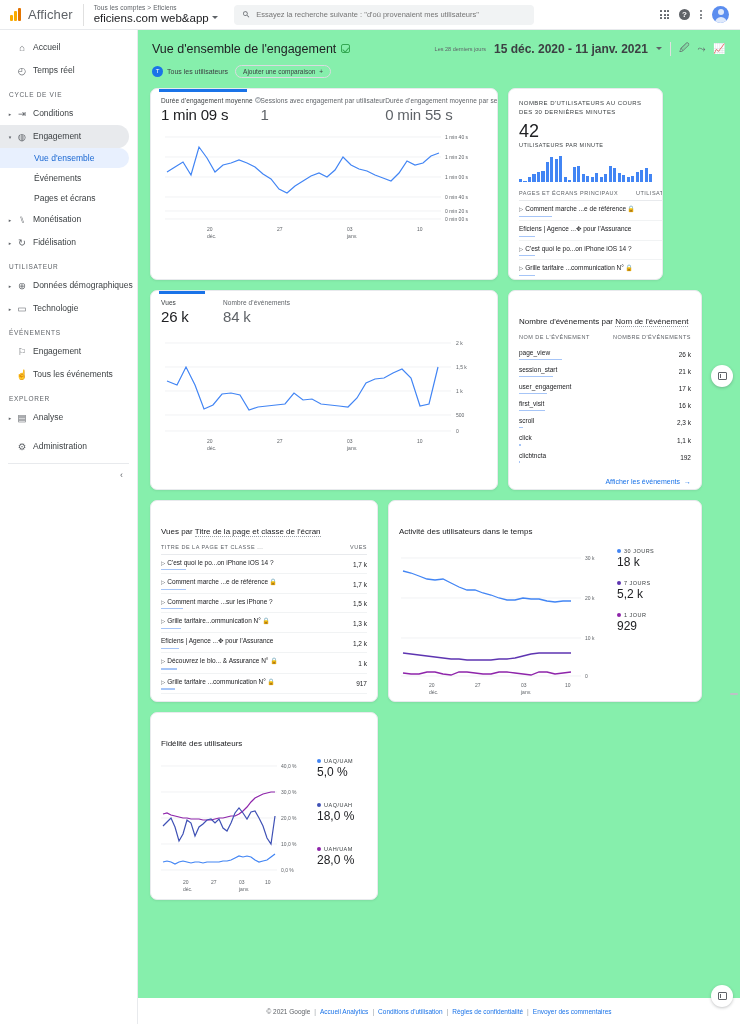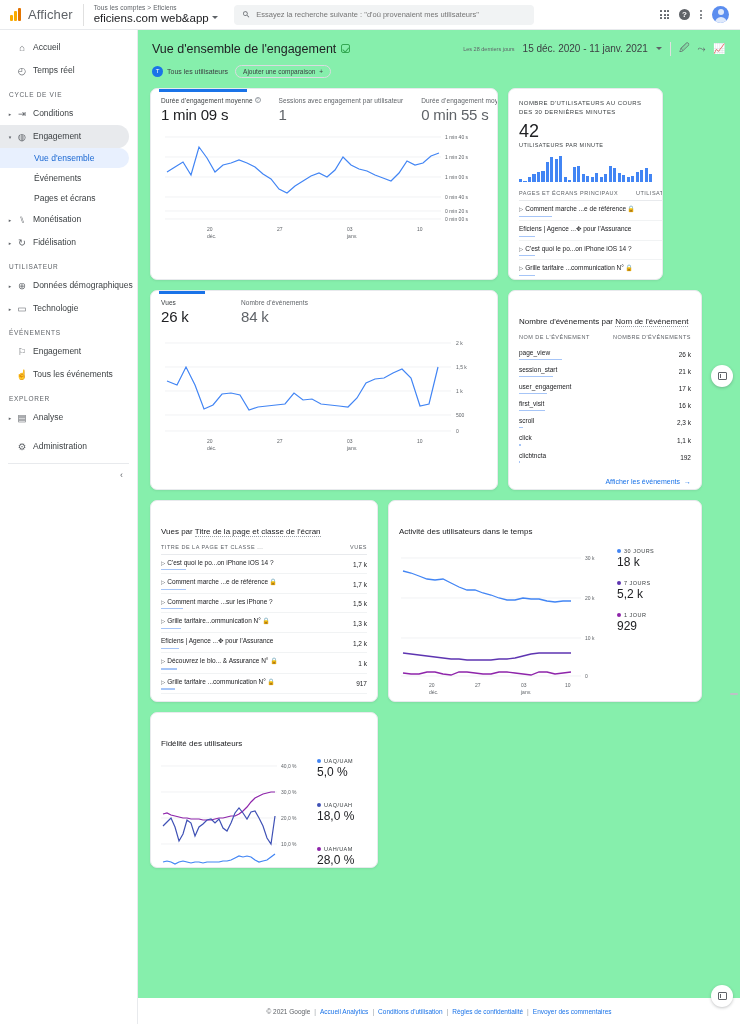--- a/index.html
+++ b/index.html
@@ -89,21 +89,21 @@
   .page-head { padding: 10px 14px 0 14px; display: flex; align-items: center; }
   .page-title { font-size: 12.5px; color: #202124; font-weight: normal; }
   .title-badge {
     display:inline-block; width:9px; height:9px; border:1.2px solid #34a853; border-radius:2px;
     margin-left:5px; position: relative;
   }
   .title-badge::after{ content:''; position:absolute; left:2px; top:1.5px; width:2.5px; height:4.5px;
     border:solid #34a853; border-width:0 1.2px 1.2px 0; transform: rotate(40deg); }
   .head-right { margin-left:auto; display:flex; align-items:center; gap:8px; }
   .date-pre { font-size: 5.5px; color: #5f6368; }
-  .date-range { font-size: 10px; color: #3c4043; }
+  .date-range { font-size: 12px; color: #3c4043; font-weight: bold; }
   .head-sep { width:1px; height:14px; background:#e0e0e0; }
   .hicon { font-size: 10px; color: #5f6368; cursor: pointer; }
 
   .chips { padding: 8px 14px 0 14px; display: flex; align-items: center; gap: 7px; }
   .chip-user {
     display:flex; align-items:center; gap:4px; font-size:7px; color:#3c4043;
   }
   .chip-dot { width:11px; height:11px; border-radius:50%; background:#1a73e8; color:#fff;
     font-size:6px; line-height:11px; text-align:center; }
   .chip-add {
@@ -117,21 +117,21 @@
   .card {
     background: #fff; border: 1px solid #e8eaed; border-radius: 7px;
     box-shadow: 0 1px 2px rgba(60,64,67,.10);
     position: relative; overflow: hidden;
   }
   .card-tab { position:absolute; top:0; left:8px; width:88px; height:2.5px; background:#1a73e8; }
   .card-pad { padding: 10px 10px 8px 10px; }
   .card-title { font-size: 8px; color: #202124; margin-top: 16px; }
   .card-title u { text-decoration: none; border-bottom: 1px dotted #9aa0a6; }
 
-  .metric-row { display:flex; gap:18px; padding: 8px 10px 0 10px; }
+  .metric-row { display:flex; gap:0; padding: 8px 10px 0 10px; }
   .metric { flex: 1; }
   .metric .mlabel { font-size: 6.5px; color: #3c4043; letter-spacing: .1px; white-space: nowrap; }
   .metric .mvalue { font-size: 15px; color: #202124; margin-top: 2px; letter-spacing: -.2px; }
   .metric.dim .mlabel { color: #5f6368; }
   .metric.dim .mvalue { color: #5f6368; }
   .qmark { display:inline-block; width:6px; height:6px; border:.7px solid #9aa0a6; border-radius:50%;
     font-size:4.5px; line-height:5.5px; text-align:center; color:#9aa0a6; vertical-align: 1px; }
 
   .chart-area { position: relative; }
   svg { display: block; }
@@ -665,21 +665,21 @@
                   <span>1 JOUR</span>
                 </div>
               <div class="lg-val">929</div>
             </div>
           </div>
         </div>
       </div>
     </div>
 
     <div class="row">
-      <div class="card" style="width:228px;height:156px">
+      <div class="card" style="width:228px;height:188px">
         <div class="card-pad" style="padding-bottom:0">
           <div class="card-title">Fidélité des utilisateurs</div>
         </div>
         <div style="display:flex">
           <div class="chart-area">
             <svg width="160" height="152" viewBox="0 0 160 152">
               <g stroke="#e8eaed" stroke-width="0.6">
                 <line x1="10" y1="18" x2="126" y2="18"></line>
                 <line x1="10" y1="44" x2="126" y2="44"></line>
                 <line x1="10" y1="70" x2="126" y2="70"></line>

